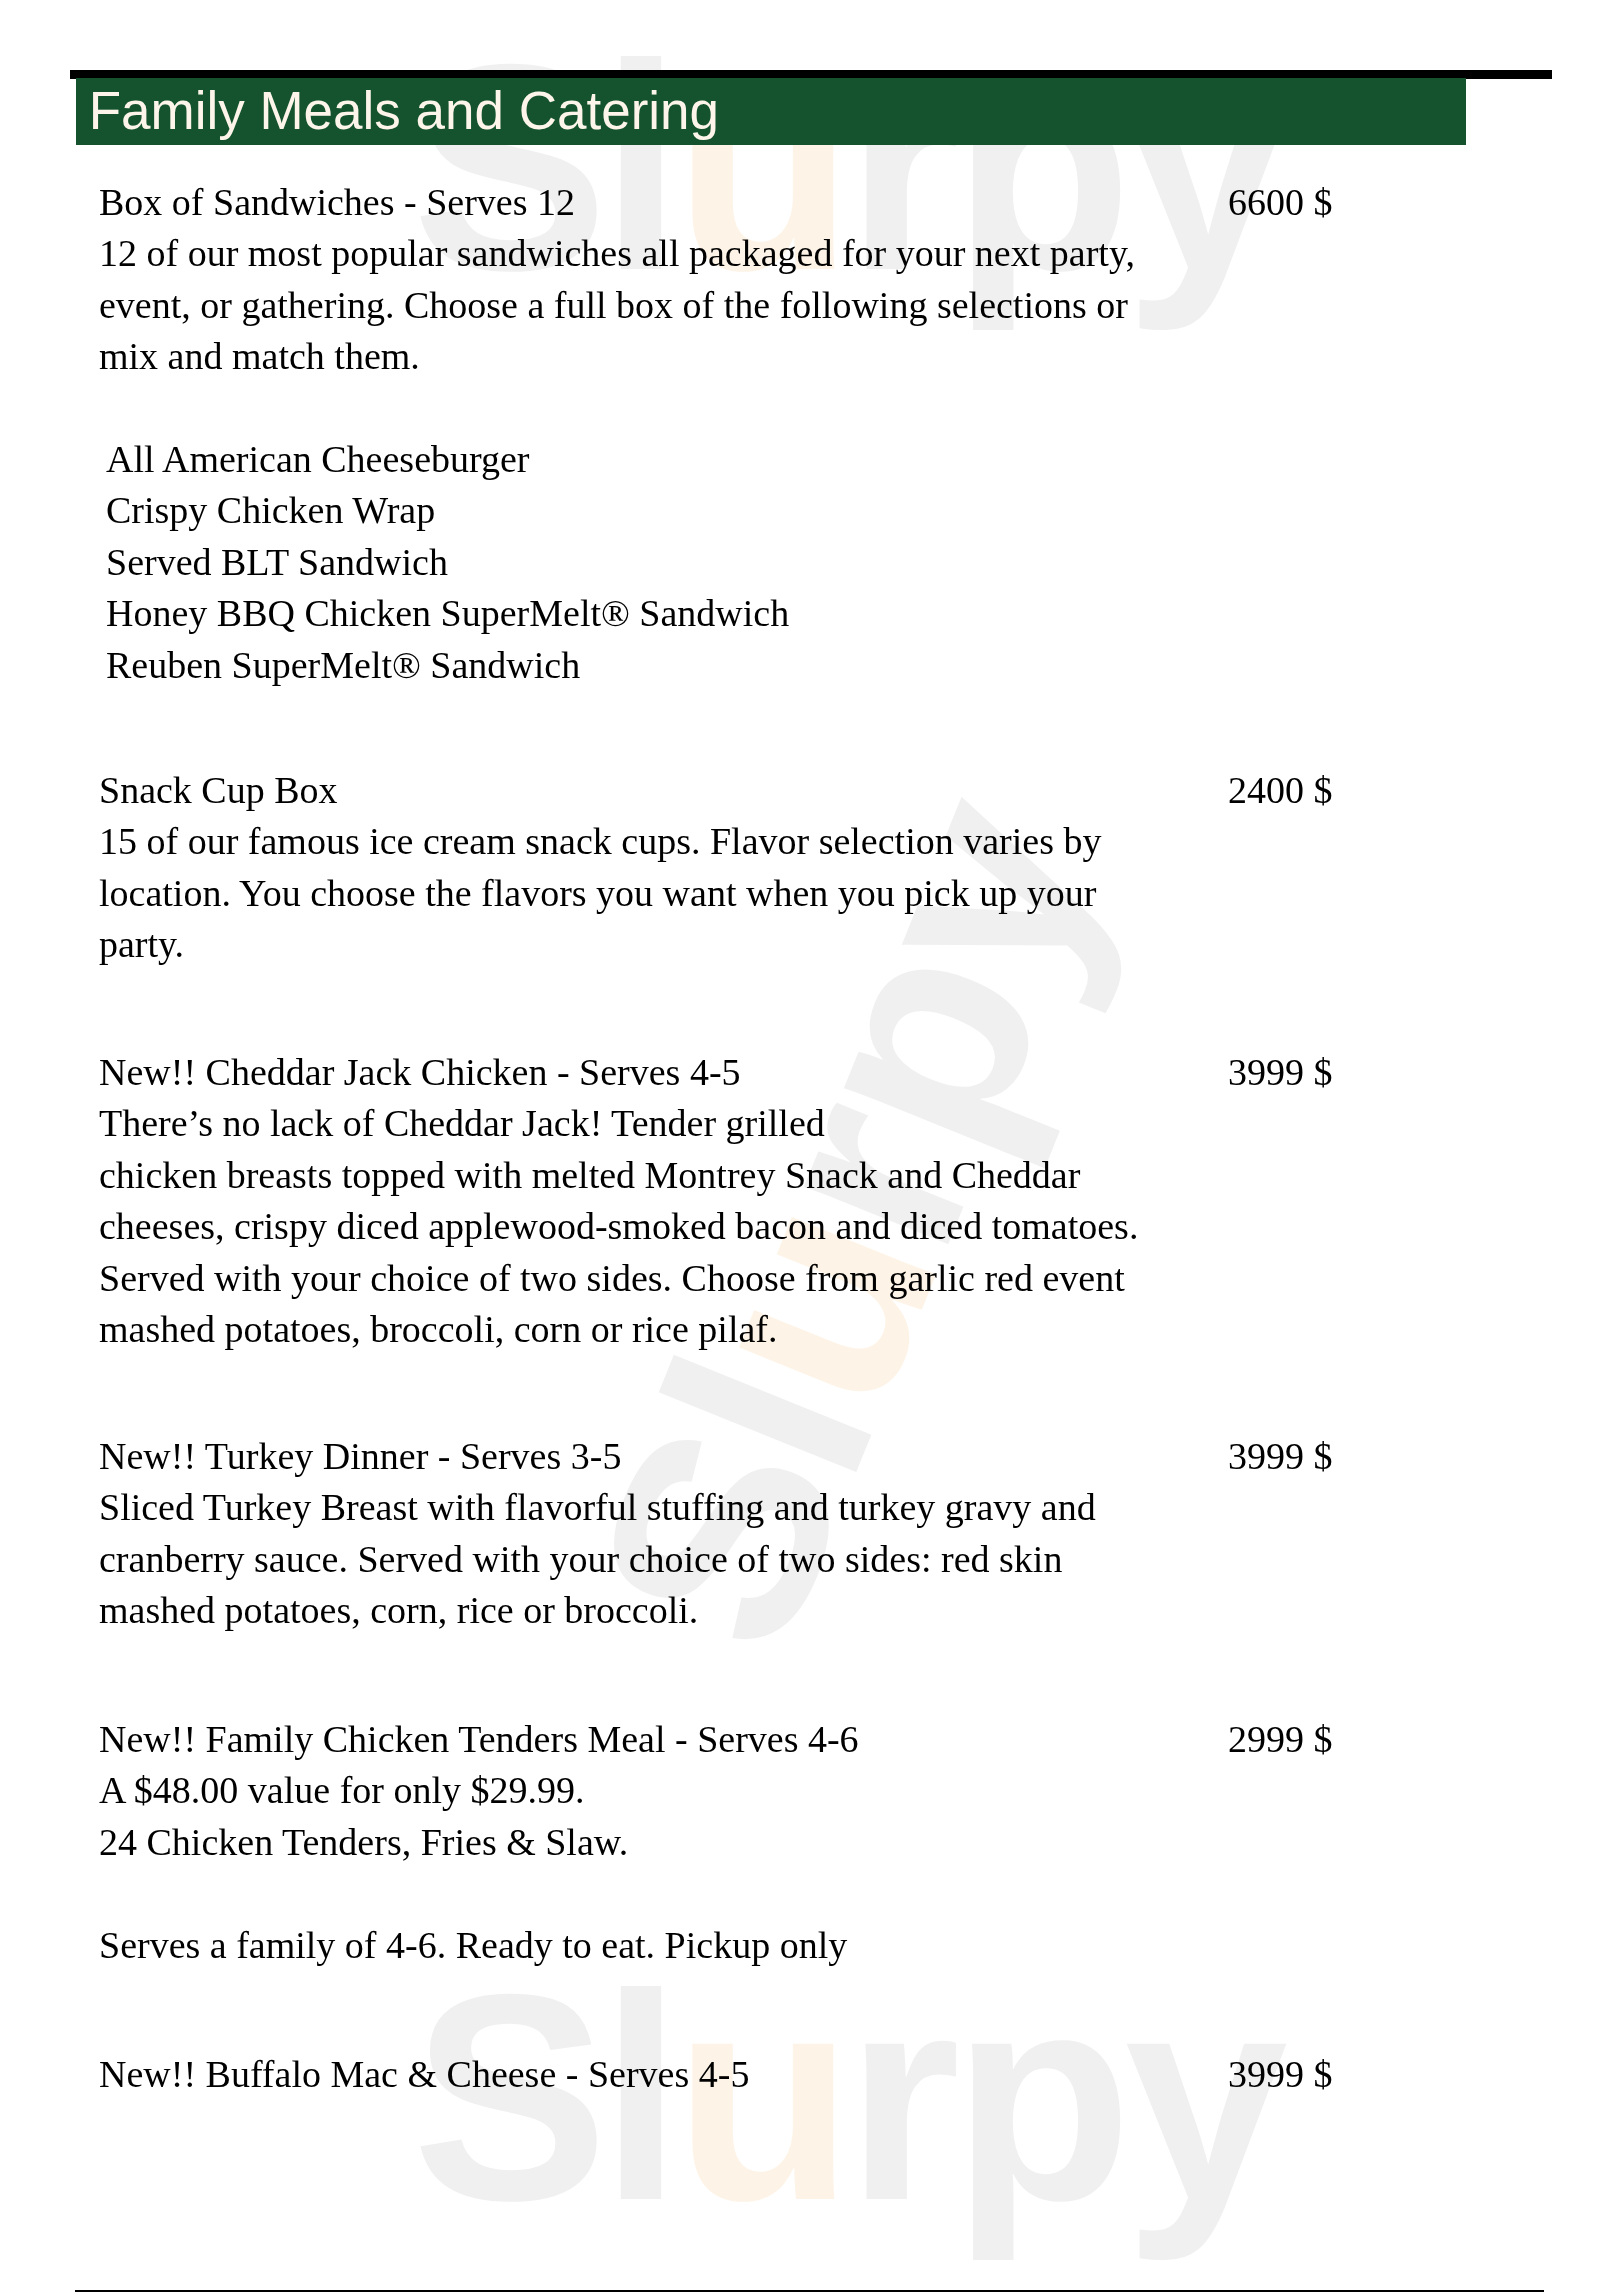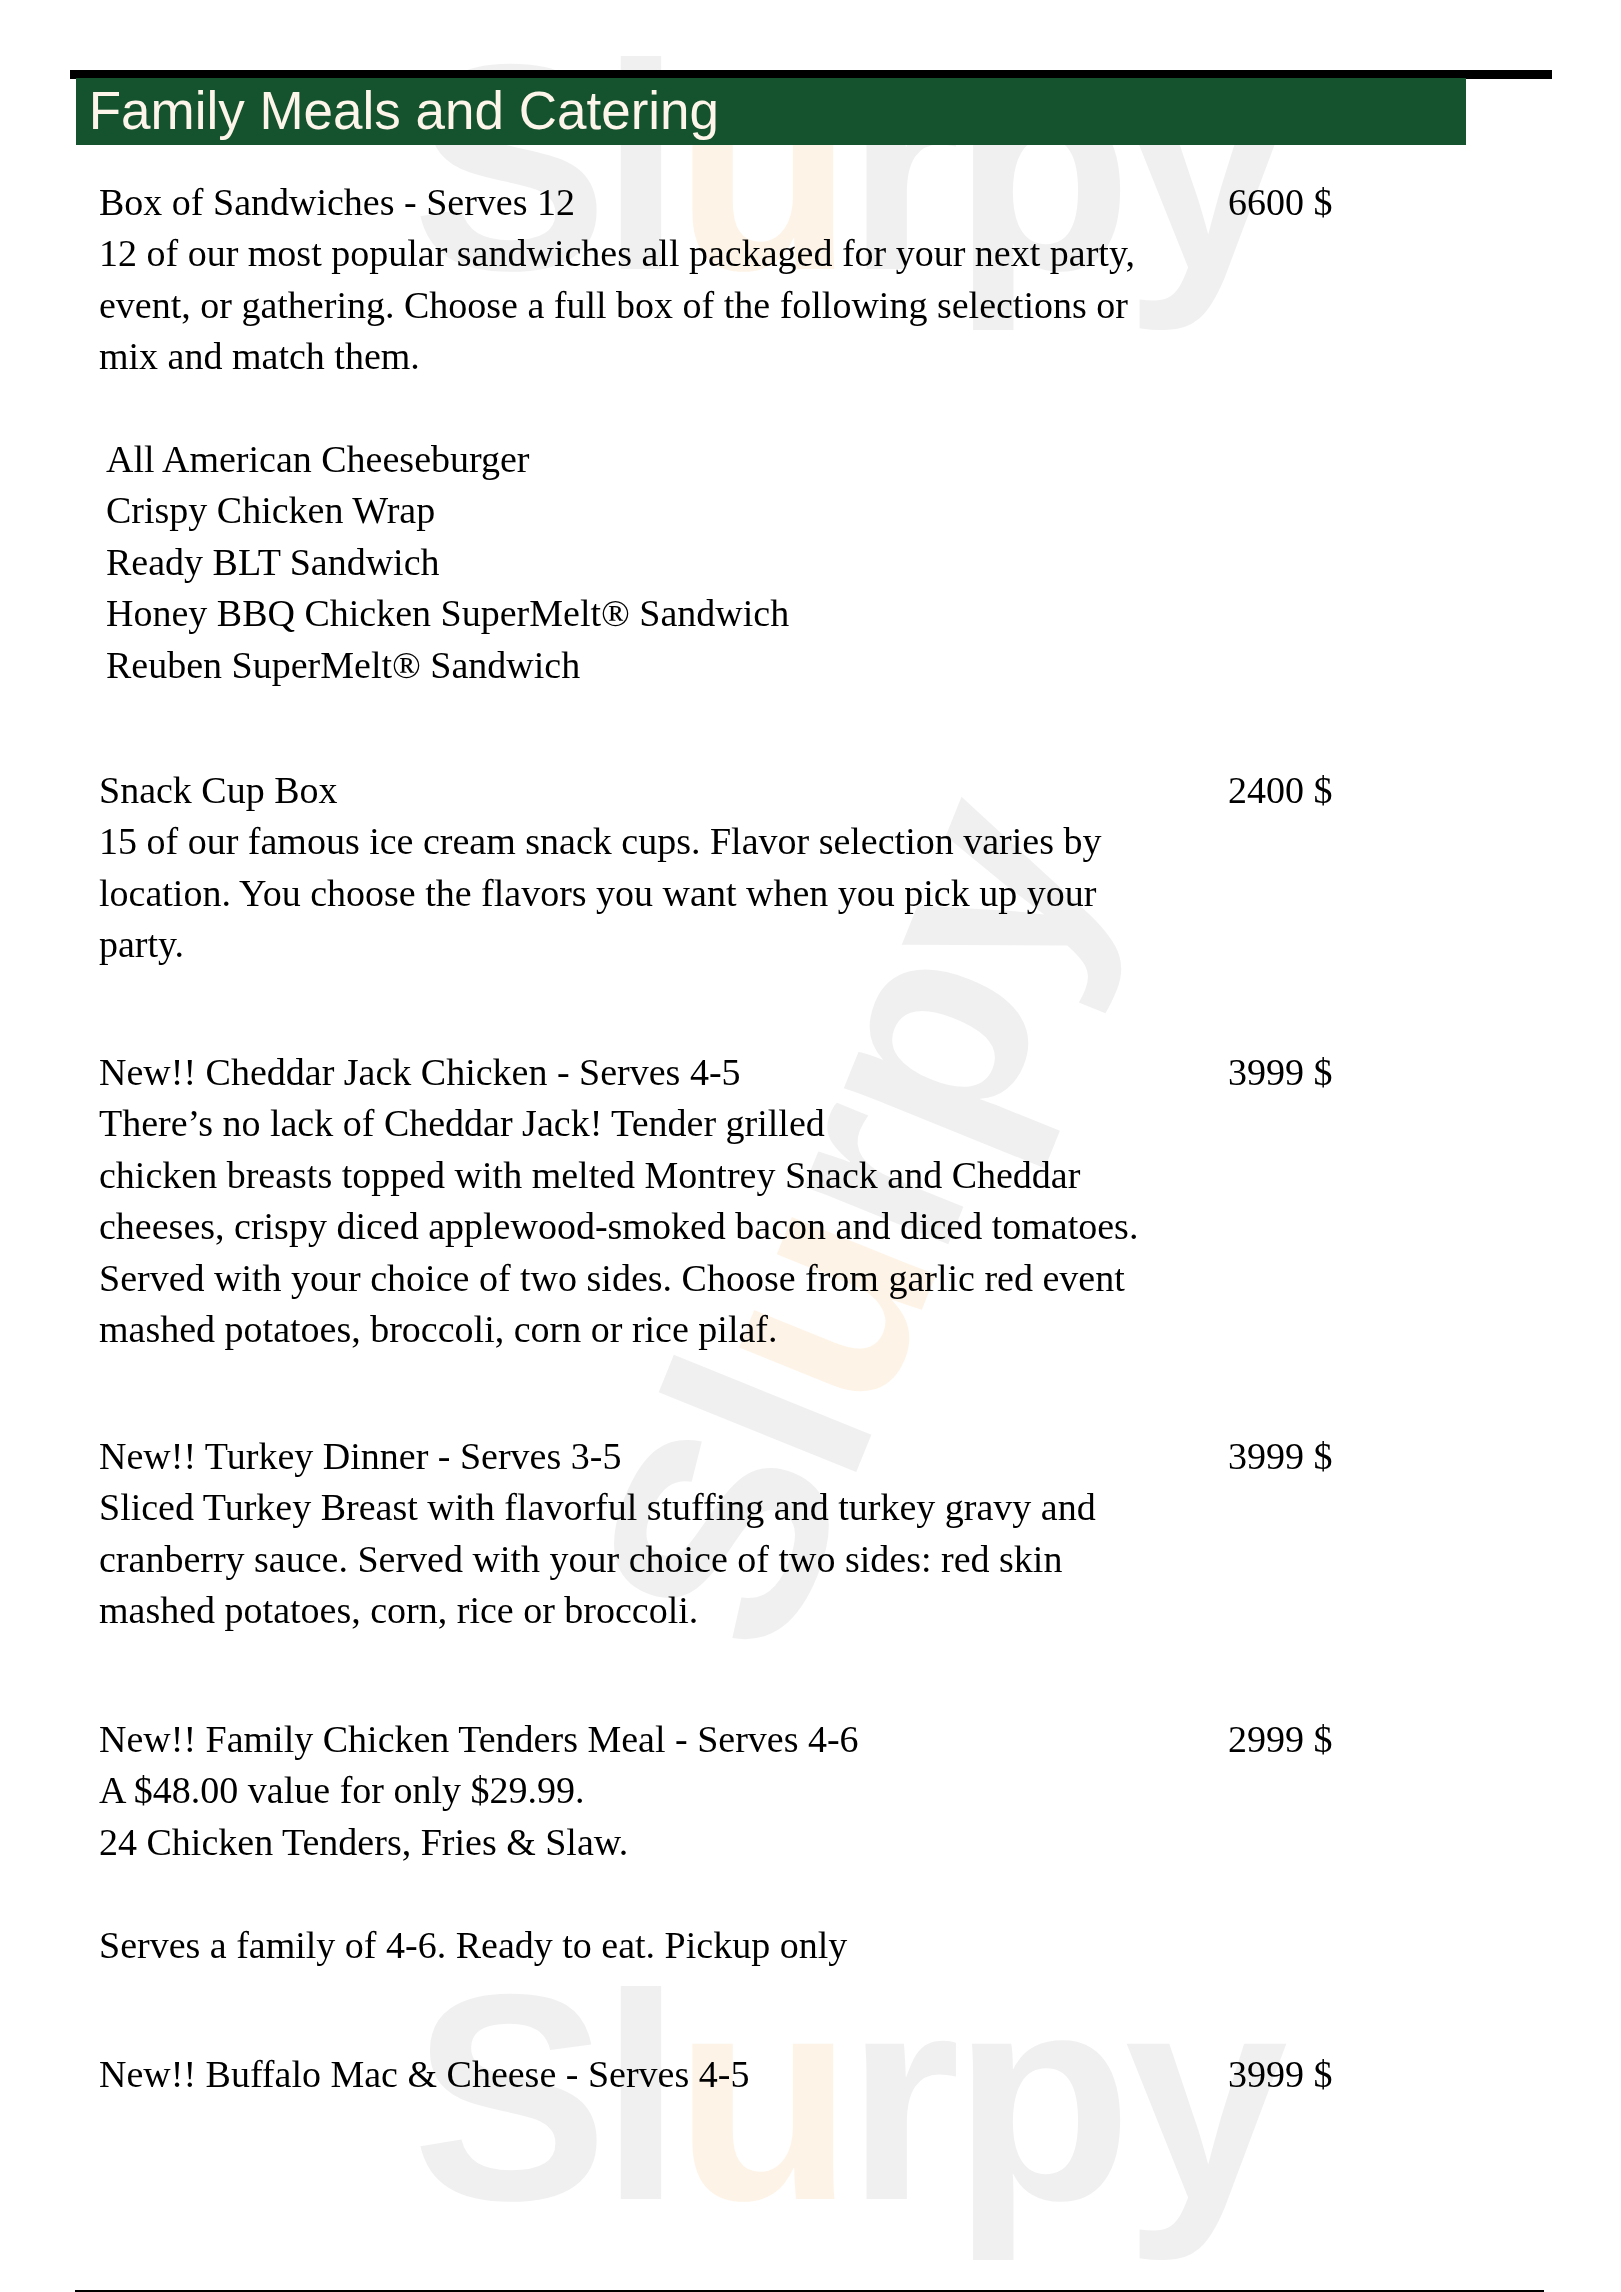--- a/index.html
+++ b/index.html
@@ -38,21 +38,21 @@
 </div>
 
 <div>
   <div class="serif line" style="top:177px">Box of Sandwiches - Serves 12</div>
   <div class="serif price" style="top:177px">6600 $</div>
   <div class="serif line" style="top:228px">12 of our most popular sandwiches all packaged for your next party,</div>
   <div class="serif line" style="top:280px">event, or gathering.  Choose a full box of the following selections or</div>
   <div class="serif line" style="top:331px">mix and match them.</div>
   <div class="serif line indent" style="top:434px">All American Cheeseburger</div>
   <div class="serif line indent" style="top:485px">Crispy Chicken Wrap</div>
-  <div class="serif line indent" style="top:537px">Ready BLT Sandwich</div>
+  <div class="serif line indent" style="top:537px">Served BLT Sandwich</div>
   <div class="serif line indent" style="top:588px">Honey BBQ Chicken SuperMelt® Sandwich</div>
   <div class="serif line indent" style="top:640px">Reuben SuperMelt® Sandwich</div>
 </div>
 
 <div>
   <div class="serif line" style="top:765px">Snack Cup Box</div>
   <div class="serif price" style="top:765px">2400 $</div>
   <div class="serif line" style="top:816px">15 of our famous ice cream snack cups. Flavor selection varies by</div>
   <div class="serif line" style="top:868px">location.  You choose the flavors you want when you pick up your</div>
   <div class="serif line" style="top:919px">party.</div>

